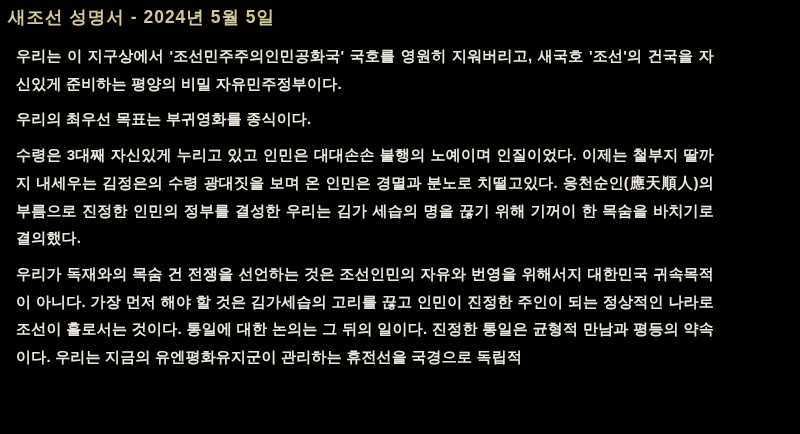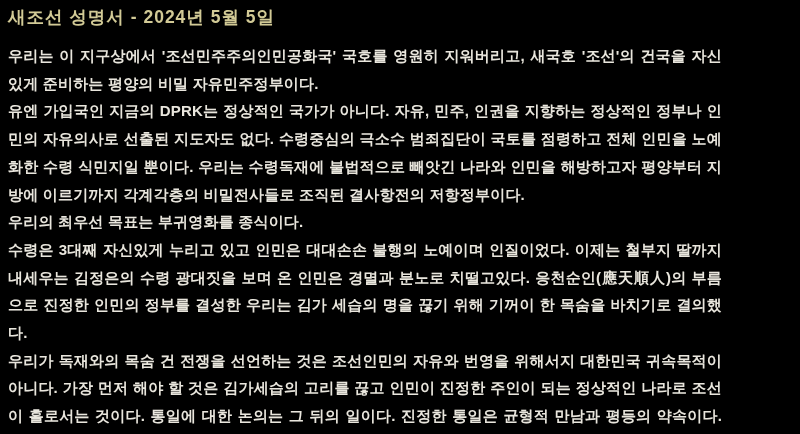--- a/index.html
+++ b/index.html
@@ -20,35 +20,34 @@
   .doc-title {
     margin: 0 0 13px 0;
     font-size: 17.5px;
     line-height: 24px;
     font-weight: 700;
     letter-spacing: 1px;
     color: #d2ca96;
     white-space: nowrap;
   }
   .doc-body p {
-    margin: 0;
+    margin: 8px;
     font-size: 15px;
     line-height: 27.7px;
     font-weight: 700;
     letter-spacing: 0.2px;
     color: #e9e6dd;
     text-align: justify;
     word-break: break-all;
   }
 </style>
 </head>
 <body>
 
 <div class="page">
   <h1 class="doc-title">새조선 성명서 - 2024년 5월 5일</h1>
   <div class="doc-body">
     <p>우리는 이 지구상에서 '조선민주주의인민공화국' 국호를 영원히 지워버리고, 새국호 '조선'의 건국을 자신있게 준비하는 평양의 비밀 자유민주정부이다.</p>
-    <p>유엔 가입국인 지금의 DPRK는 정상적인 국가가 아니다. 자유, 민주, 인권을 지향하는 정상적인 정부나 인민의 자유의사로 선출된 지도자도 없다. 수령중심의 극소수 범죄집단이 국토를 점령하고 전체 인민을 노예화한 수령 식민지일 뿐이다. 우리는 수령독재에 불법적으로 빼앗긴 나라와 인민을 해방하고자 평양부터 지방에 이르기까지 각계각층의 비밀전사들로 조직된 결사항전의 저항정부이다.</p>
     <p>우리의 최우선 목표는 부귀영화를 종식이다.</p>
     <p>수령은 3대째 자신있게 누리고 있고 인민은 대대손손 불행의 노예이며 인질이었다. 이제는 철부지 딸까지 내세우는 김정은의 수령 광대짓을 보며 온 인민은 경멸과 분노로 치떨고있다. 응천순인(應天順人)의 부름으로 진정한 인민의 정부를 결성한 우리는 김가 세습의 명을 끊기 위해 기꺼이 한 목숨을 바치기로 결의했다.</p>
     <p>우리가 독재와의 목숨 건 전쟁을 선언하는 것은 조선인민의 자유와 번영을 위해서지 대한민국 귀속목적이 아니다. 가장 먼저 해야 할 것은 김가세습의 고리를 끊고 인민이 진정한 주인이 되는 정상적인 나라로 조선이 홀로서는 것이다. 통일에 대한 논의는 그 뒤의 일이다. 진정한 통일은 균형적 만남과 평등의 약속이다. 우리는 지금의 유엔평화유지군이 관리하는 휴전선을 국경으로 독립적</p>
   </div>
 </div>
 
 </body></html>

